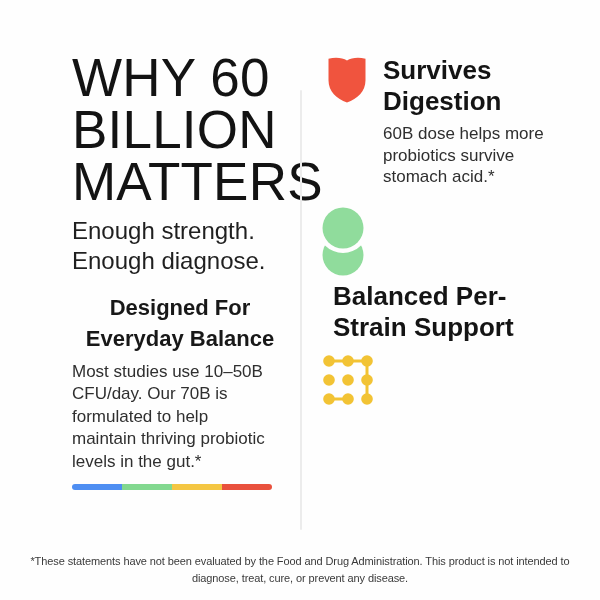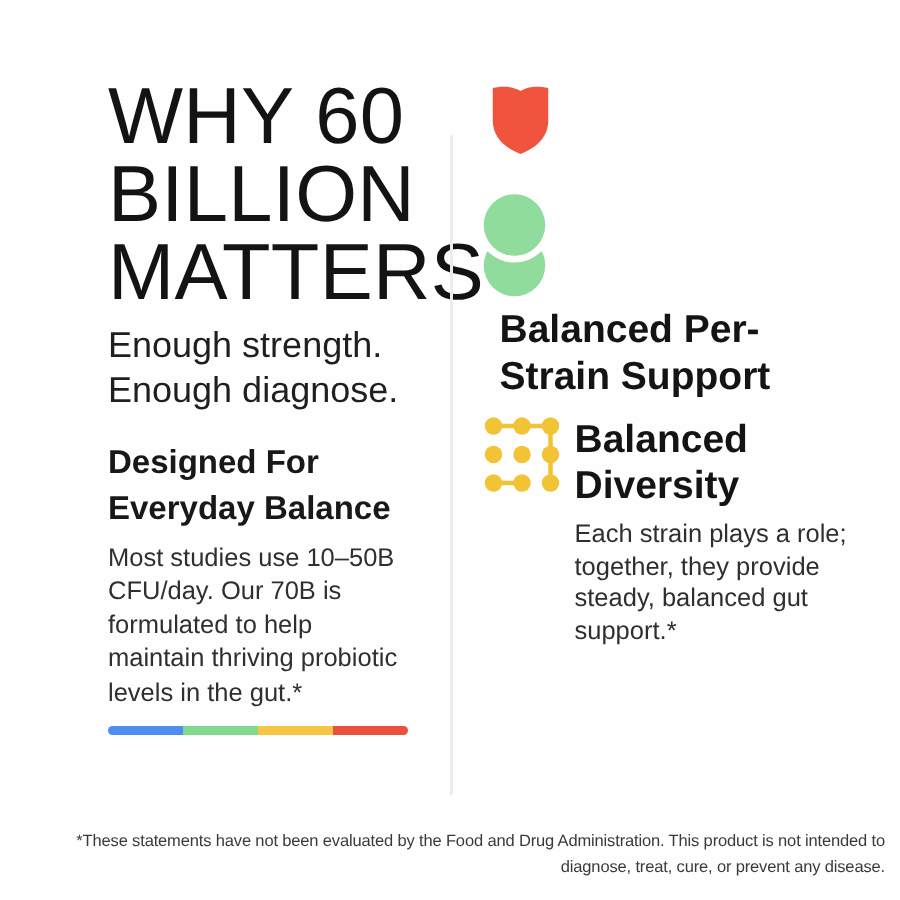--- a/index.html
+++ b/index.html
@@ -18,21 +18,21 @@
   .main-title {
     font-size:53px; line-height:52px; font-weight:400;
     color:#131313; letter-spacing:0.2px;
   }
   .subtitle {
     margin-top:8px; font-size:24px; line-height:30px;
     font-weight:400; color:#1f1f1f;
   }
   .subheading {
     margin-top:16px; font-size:22px; line-height:31px;
-    font-weight:700; color:#181818;
+    font-weight:700; color:#181818;text-align:center;
   }
   .left-body {
     margin-top:7px; font-size:17px; line-height:22.4px;
     color:#2f2f2f;
   }
   .color-bar {
     margin-top:11px; display:flex; width:200px; height:6px;
     border-radius:3px; overflow:hidden;
   }
   .color-bar .seg { flex:1 1 25%; height:100%; }
@@ -53,21 +53,21 @@
   .f-heading {
     font-size:26px; line-height:31px; font-weight:700; color:#141414;
   }
   .f-body {
     margin-top:6px; font-size:17px; line-height:21.5px; color:#2f2f2f;
   }
 
   
   .disclaimer {
     position:absolute; left:10px; right:10px; top:553px;
-    text-align:right; font-size:11px; line-height:17px;
+    text-align:center; font-size:11px; line-height:17px;
     letter-spacing:-0.1px; color:#3a3a3a;
   }
 </style>
 </head>
 <body>
 
 <div class="canvas">
 
   <section class="left-col">
     <h1 class="main-title pre">WHY 60
@@ -93,20 +93,27 @@
   <div class="divider" style="background: rgb(236, 236, 236);"></div>
 
   <section class="right-col">
 
     <div class="feature f1">
       <div class="f-icon">
         <svg width="50" height="50" viewBox="0 0 50 50" aria-hidden="true">
           <path d="M25 5.6 C20.6 2.9 14.4 1.9 6.5 3.7 L6.5 25.2 C6.5 36.6 14.6 43.7 25 47.6 C35.4 43.7 43.5 36.6 43.5 25.2 L43.5 3.7 C35.6 1.9 29.4 2.9 25 5.6 Z" fill="#F0543E"></path>
         </svg>
       </div>
+      <div class="f-text">
+        <h3 class="f-heading pre">Survives
+Digestion</h3>
+        <p class="f-body pre">60B dose helps more
+probiotics survive
+stomach acid.*</p>
+      </div>
     </div>
 
     <div class="feature f2">
       <div class="f-icon">
         <svg width="42" height="70" viewBox="0 0 42 70" aria-hidden="true">
           <circle cx="21" cy="48" r="20.5" fill="#90DC9C"></circle>
           <circle cx="21" cy="21" r="25" fill="#FEFEFE"></circle>
           <circle cx="21" cy="21" r="20.5" fill="#90DC9C"></circle>
         </svg>
       </div>
@@ -128,28 +135,20 @@
               <circle cx="45" cy="7" r="5.8"></circle>
             <circle cx="7" cy="26" r="5.8"></circle>
               <circle cx="26" cy="26" r="5.8"></circle>
               <circle cx="45" cy="26" r="5.8"></circle>
             <circle cx="7" cy="45" r="5.8"></circle>
               <circle cx="26" cy="45" r="5.8"></circle>
               <circle cx="45" cy="45" r="5.8"></circle>
           </g>
         </svg>
       </div>
-      <div class="f-text">
-        <h3 class="f-heading pre">Balanced
-Diversity</h3>
-        <p class="f-body pre">Each strain plays a role;
-together, they provide
-steady, balanced gut
-support.*</p>
-      </div>
     </div>
 
   </section>
 
   <footer class="disclaimer pre">*These statements have not been evaluated by the Food and Drug Administration. This product is not intended to
 diagnose, treat, cure, or prevent any disease.</footer>
 
 </div>
 
 </body></html>

